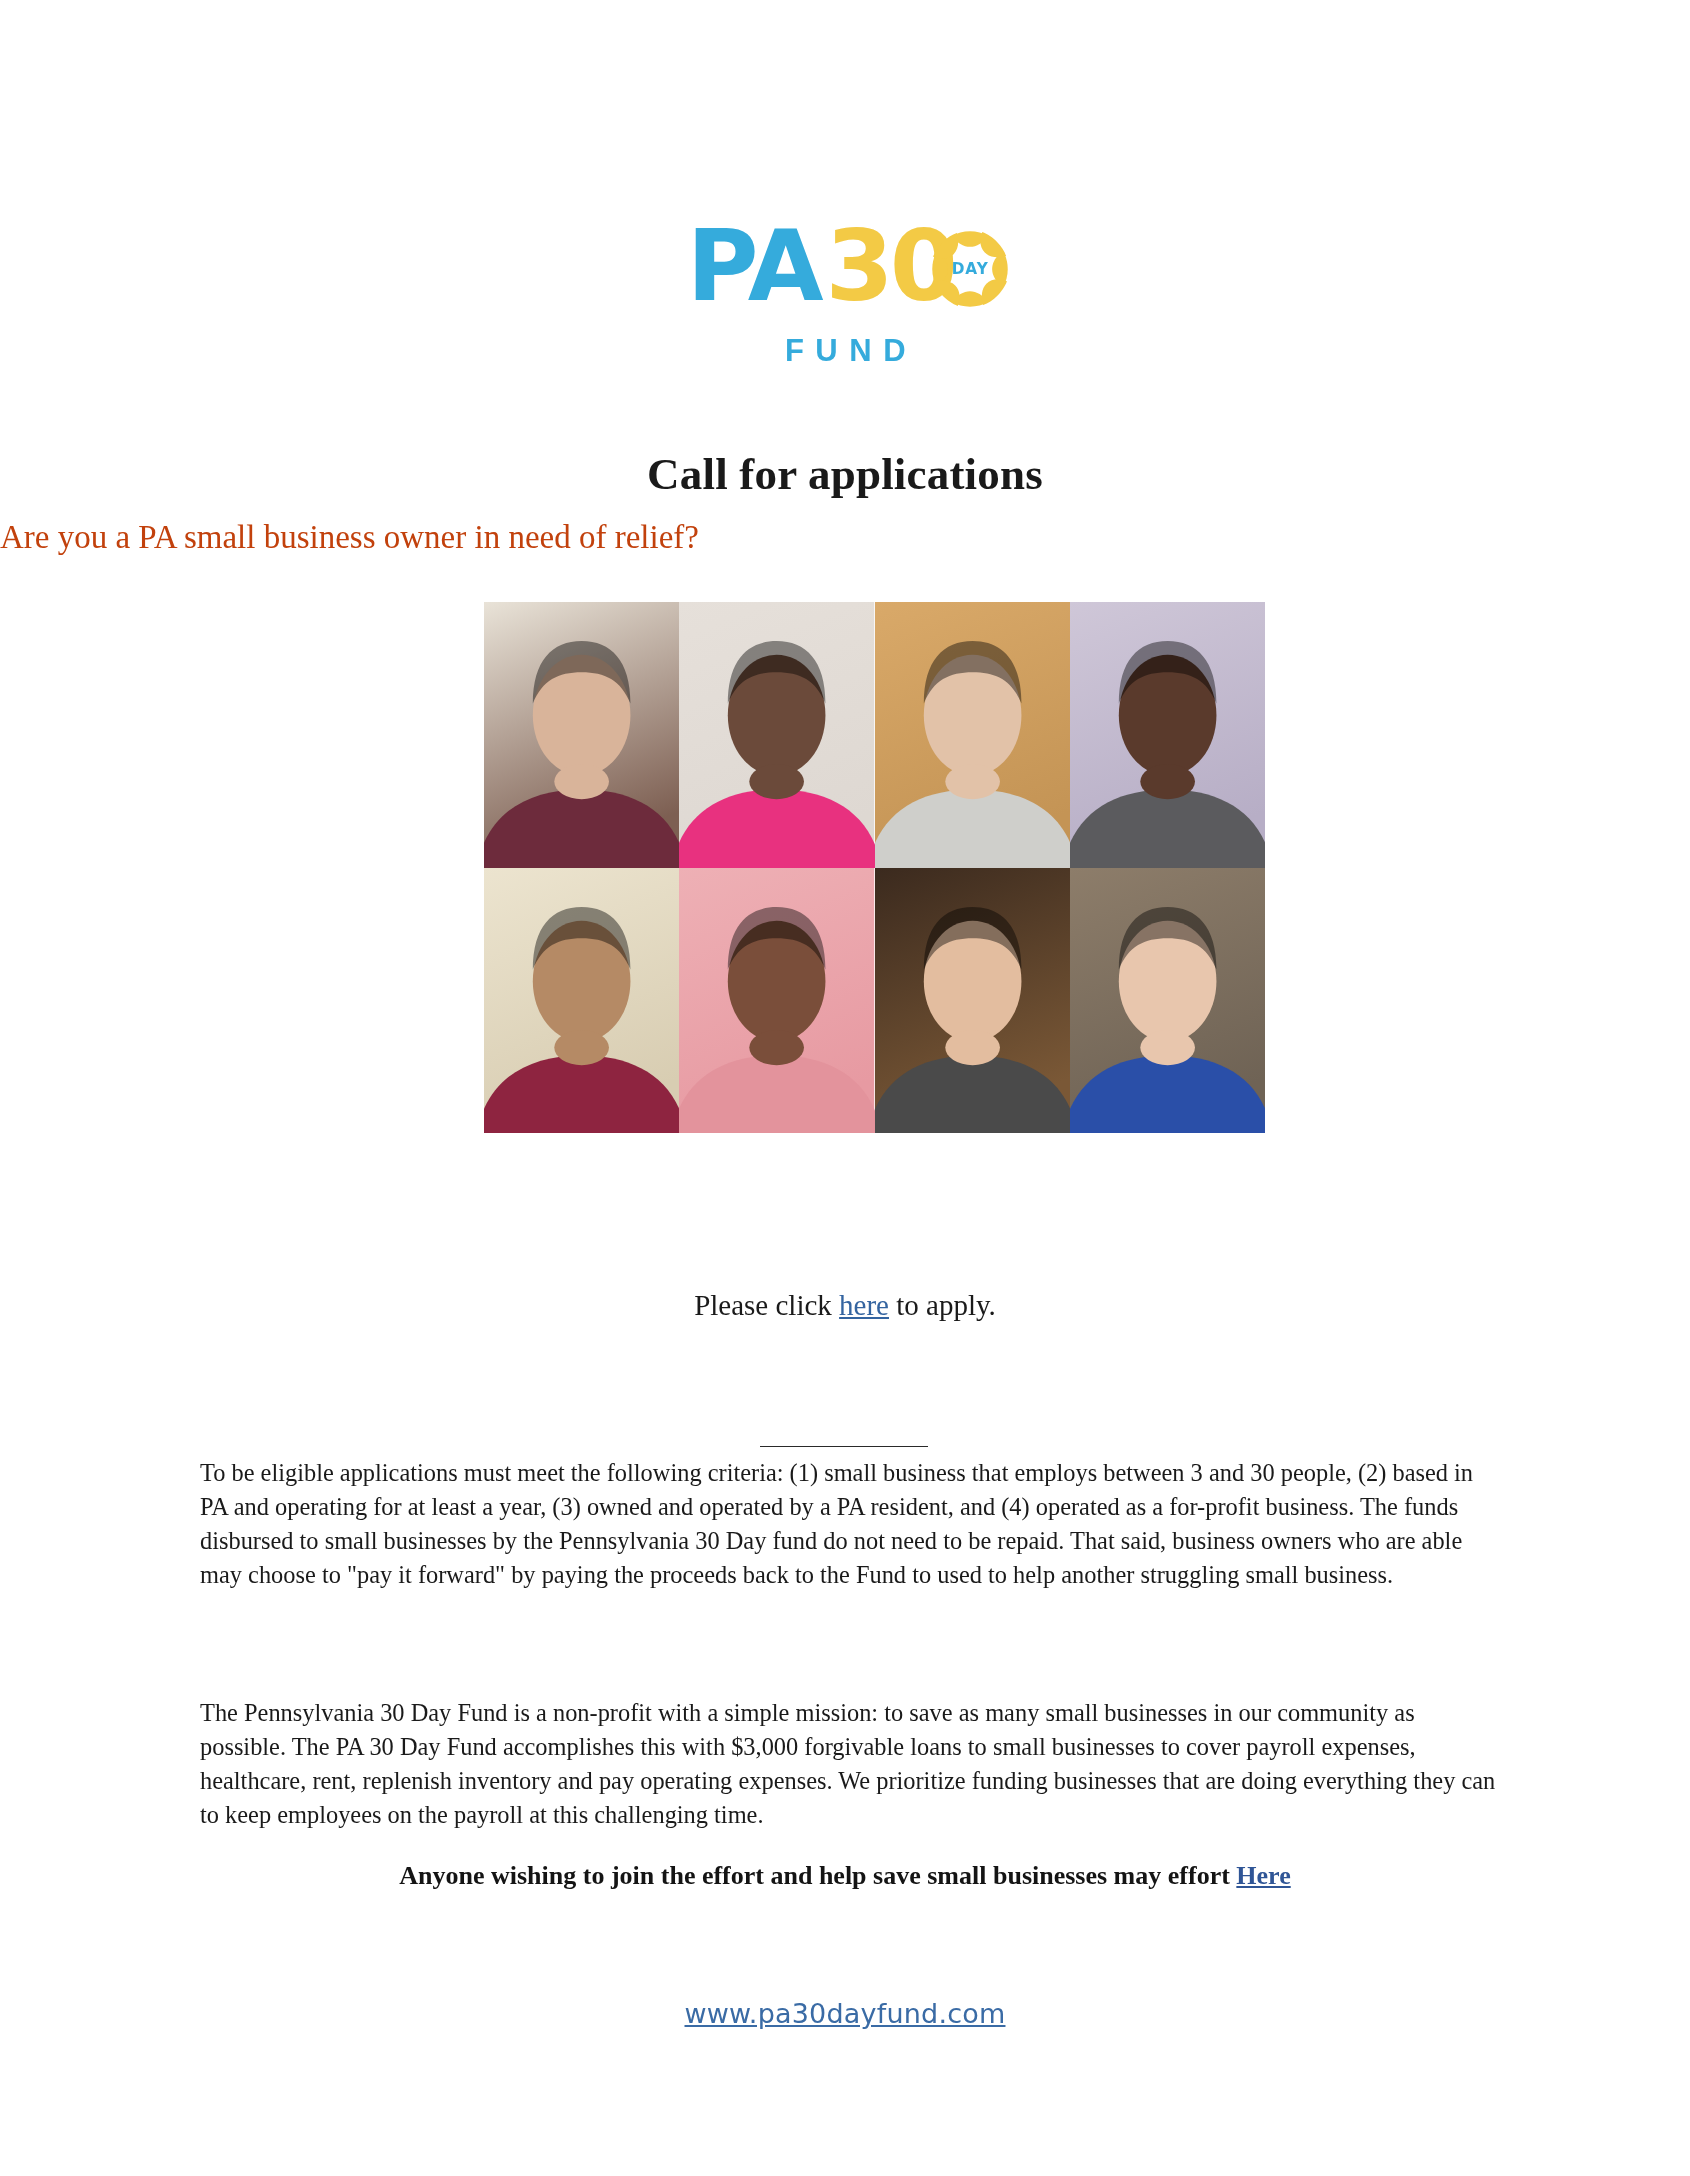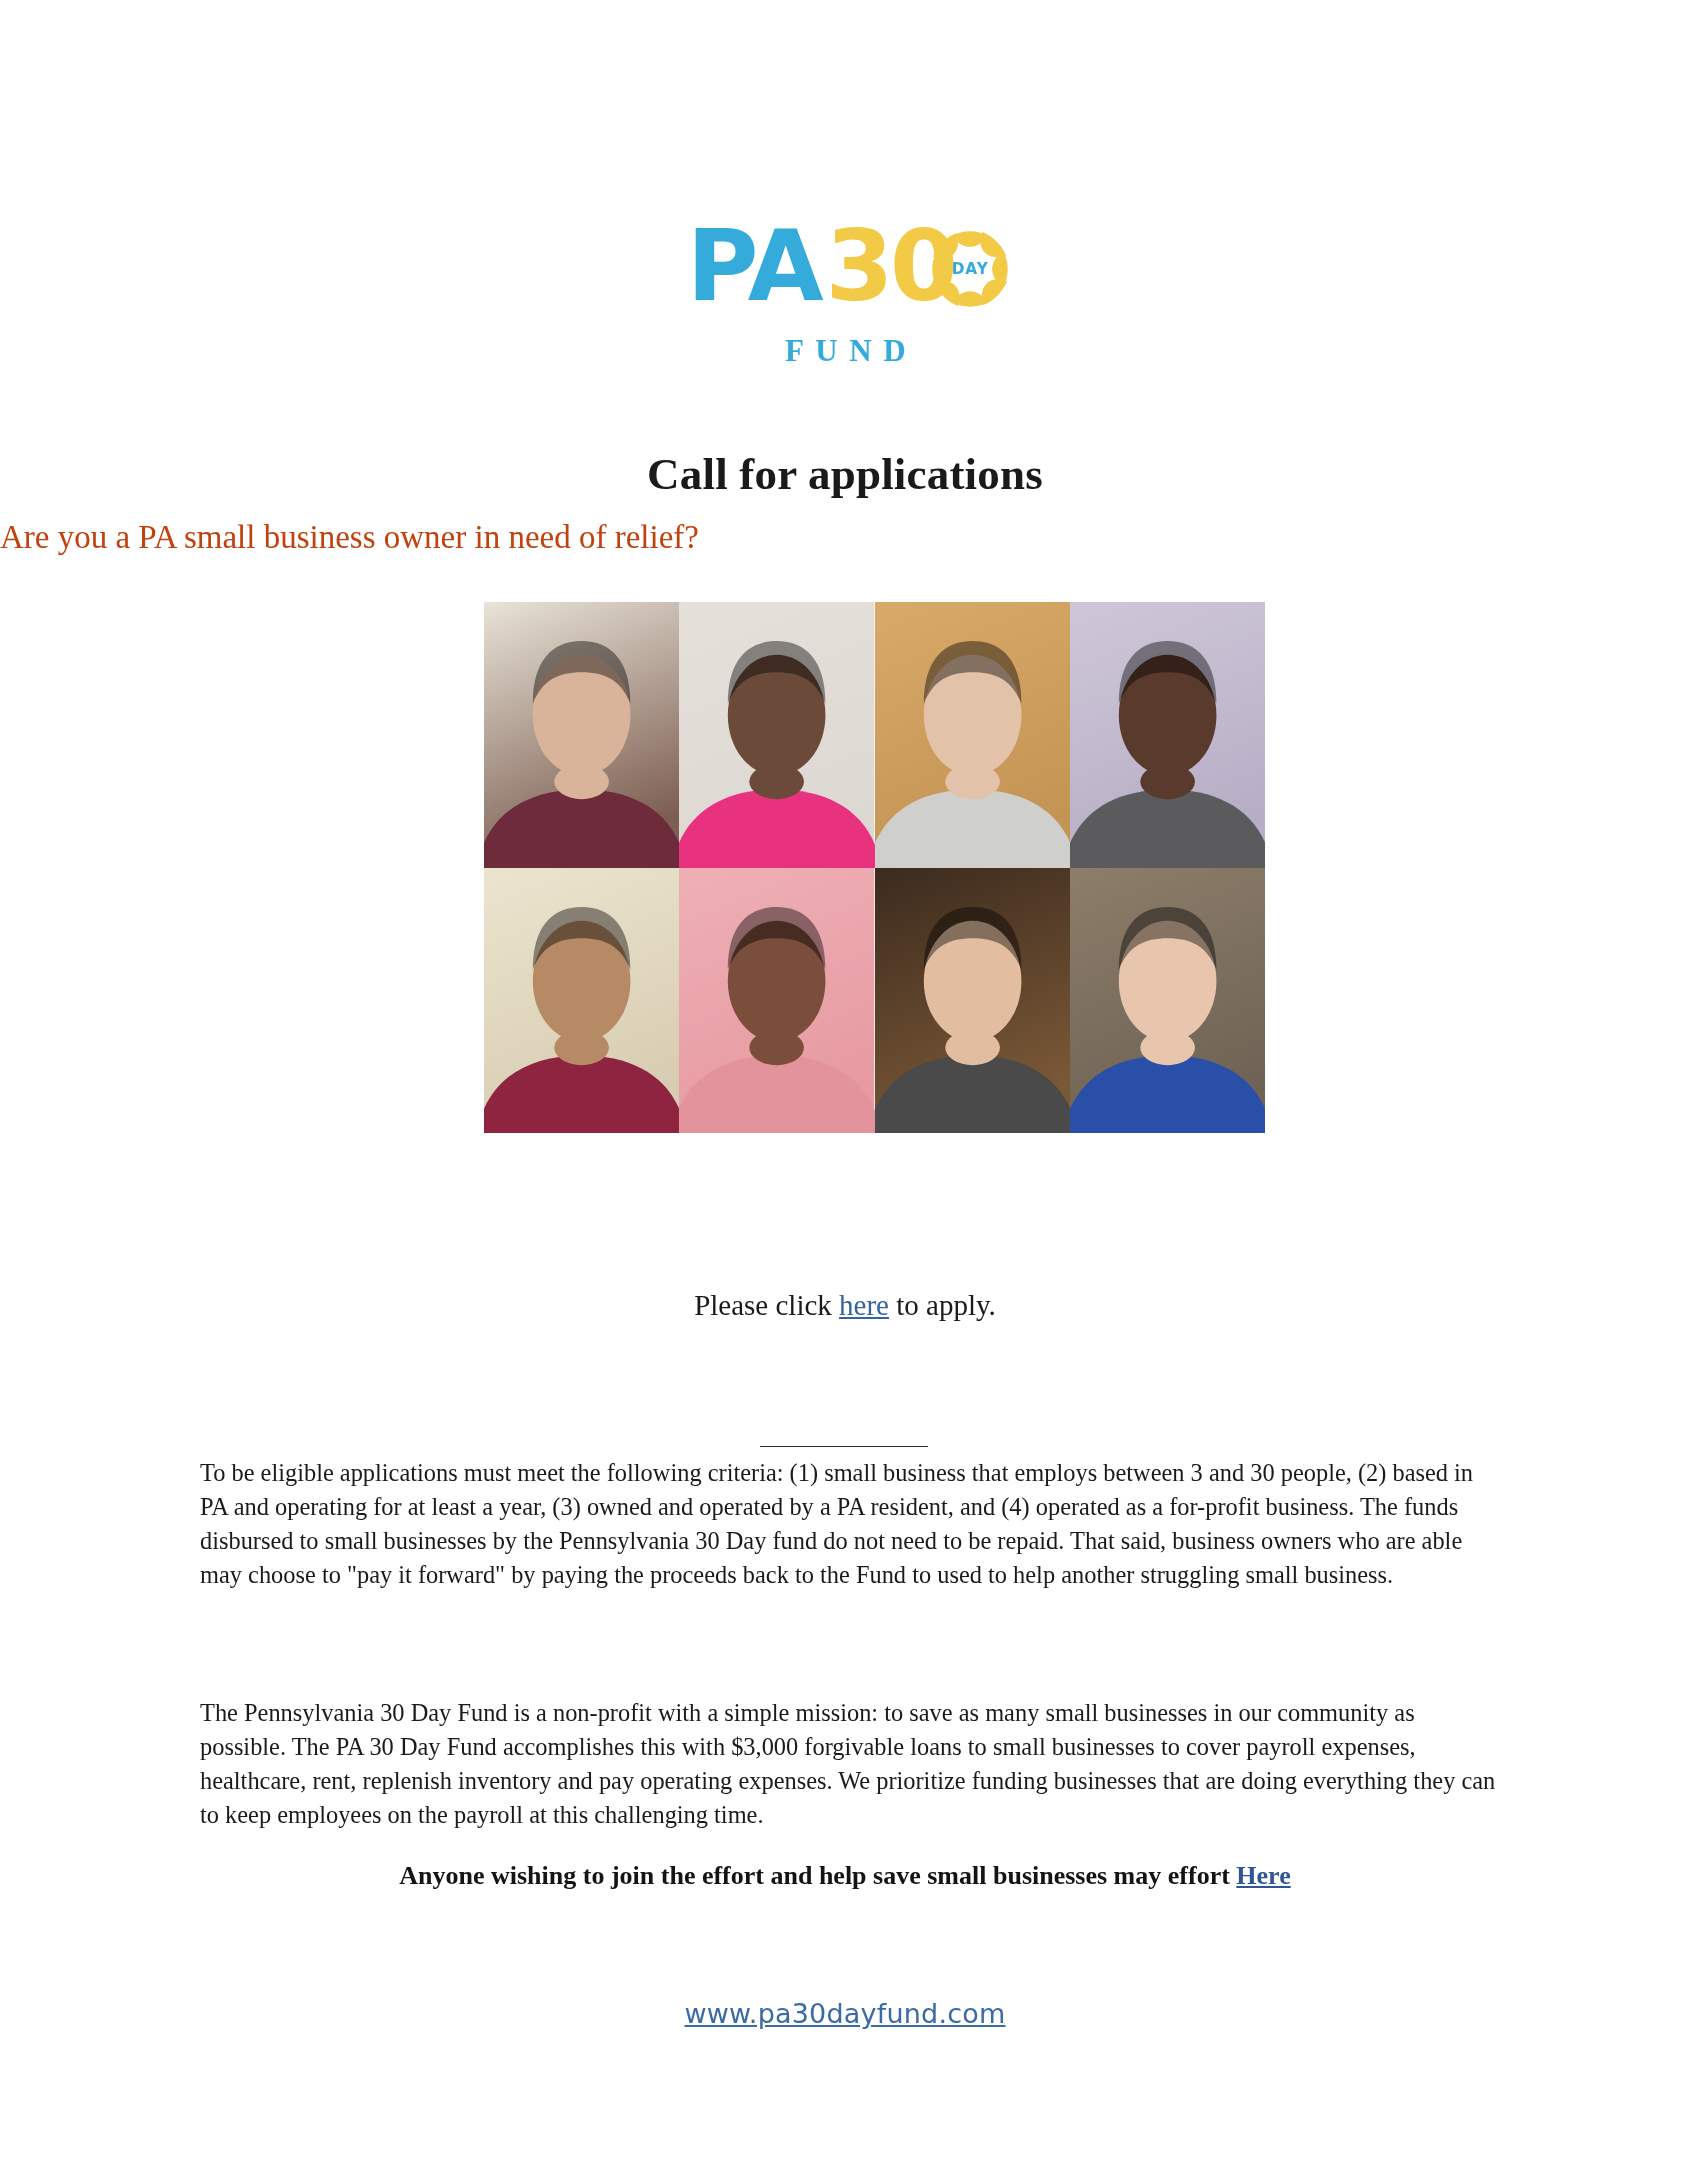--- a/index.html
+++ b/index.html
@@ -68,21 +68,21 @@
     left: 0; right: 0; top: 50%;
     transform: translateY(-50%);
     text-align: center;
     font-family: "DejaVu Sans", sans-serif;
     font-weight: 700;
     font-size: 15.3px;
     letter-spacing: 1px;
     color: #35ABDC;
   }
   .logo-fund {
-    font-family: Liberation Serif, serif;
+    font-family: Liberation Sans, sans-serif;
     font-weight: 700;
     font-size: 31px;
     letter-spacing: 11.5px;
     color: #35ABDC;
     margin-top: 11.5px;
     margin-left: 4px;
   }
 
   
   .title {

